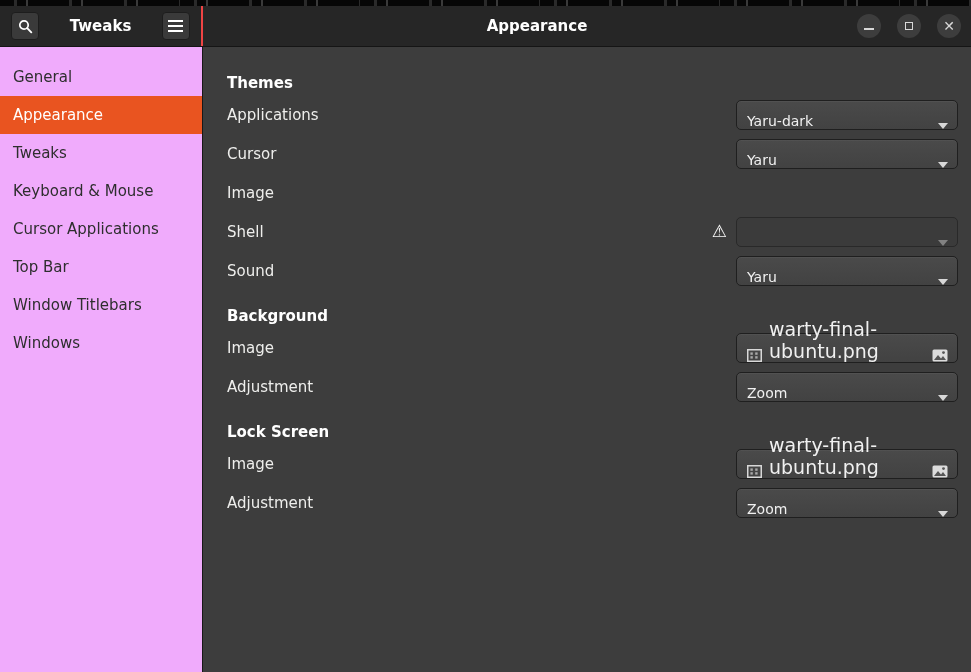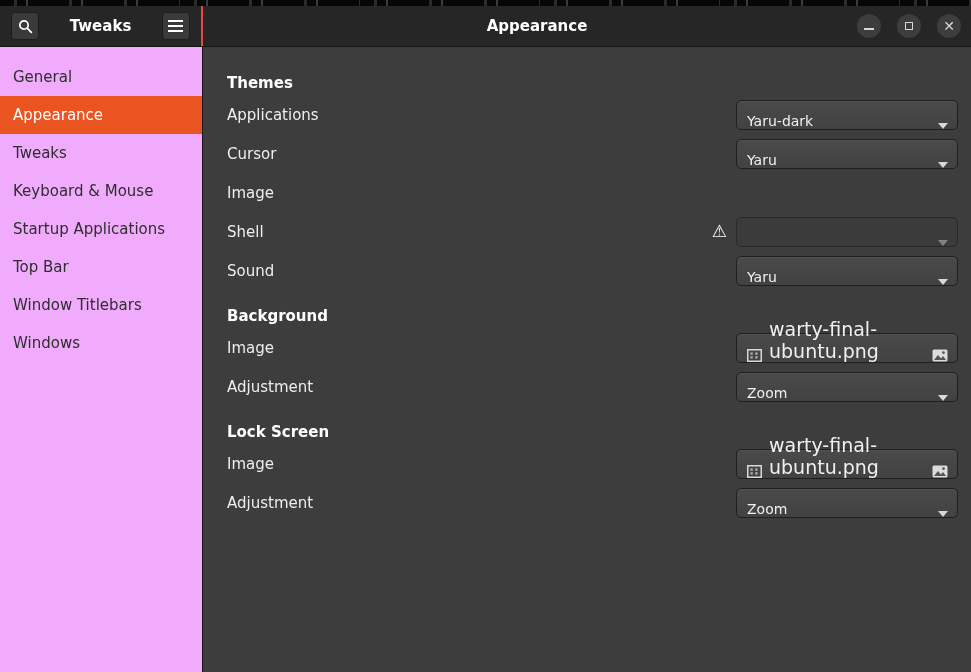--- a/index.html
+++ b/index.html
@@ -168,21 +168,21 @@
         </button>
     </div>
   </div>
 </div>
 
 <div class="sidebar">
   <div class="side-item">General</div>
   <div class="side-item selected">Appearance</div>
   <div class="side-item">Tweaks</div>
   <div class="side-item">Keyboard &amp; Mouse</div>
-  <div class="side-item">Startup Applications</div>
+  <div class="side-item">Cursor Applications</div>
   <div class="side-item">Top Bar</div>
   <div class="side-item">Window Titlebars</div>
   <div class="side-item">Windows</div>
 </div>
 
 <div class="panel">
 
   <div class="section-heading">Themes</div>
 
   <div class="row">

